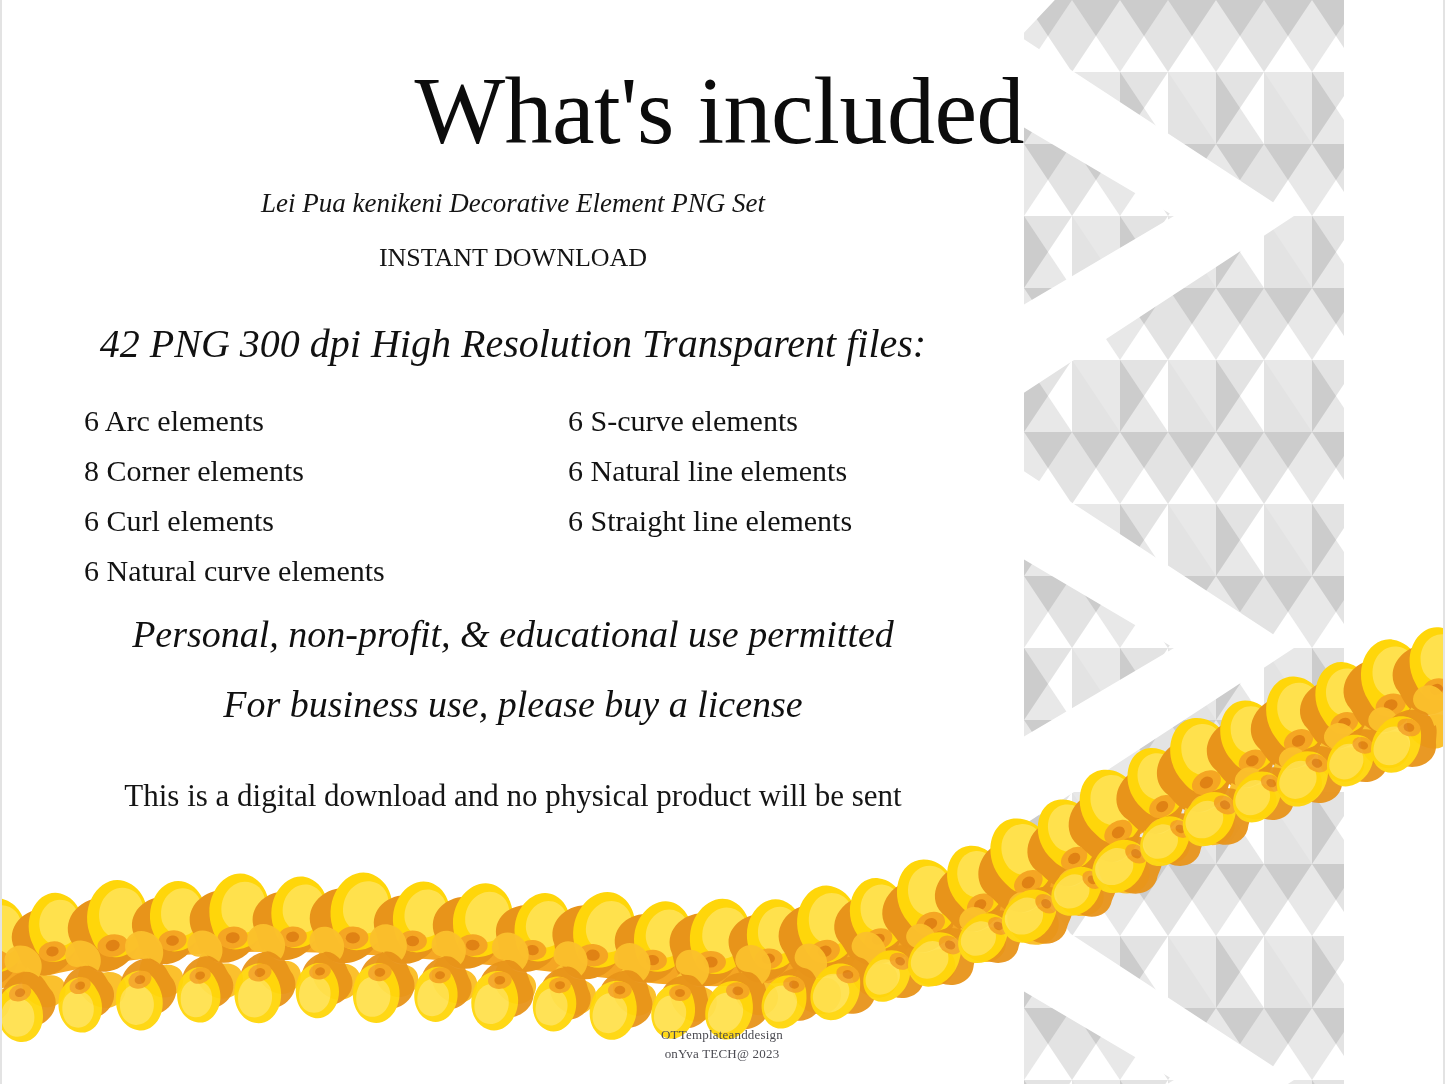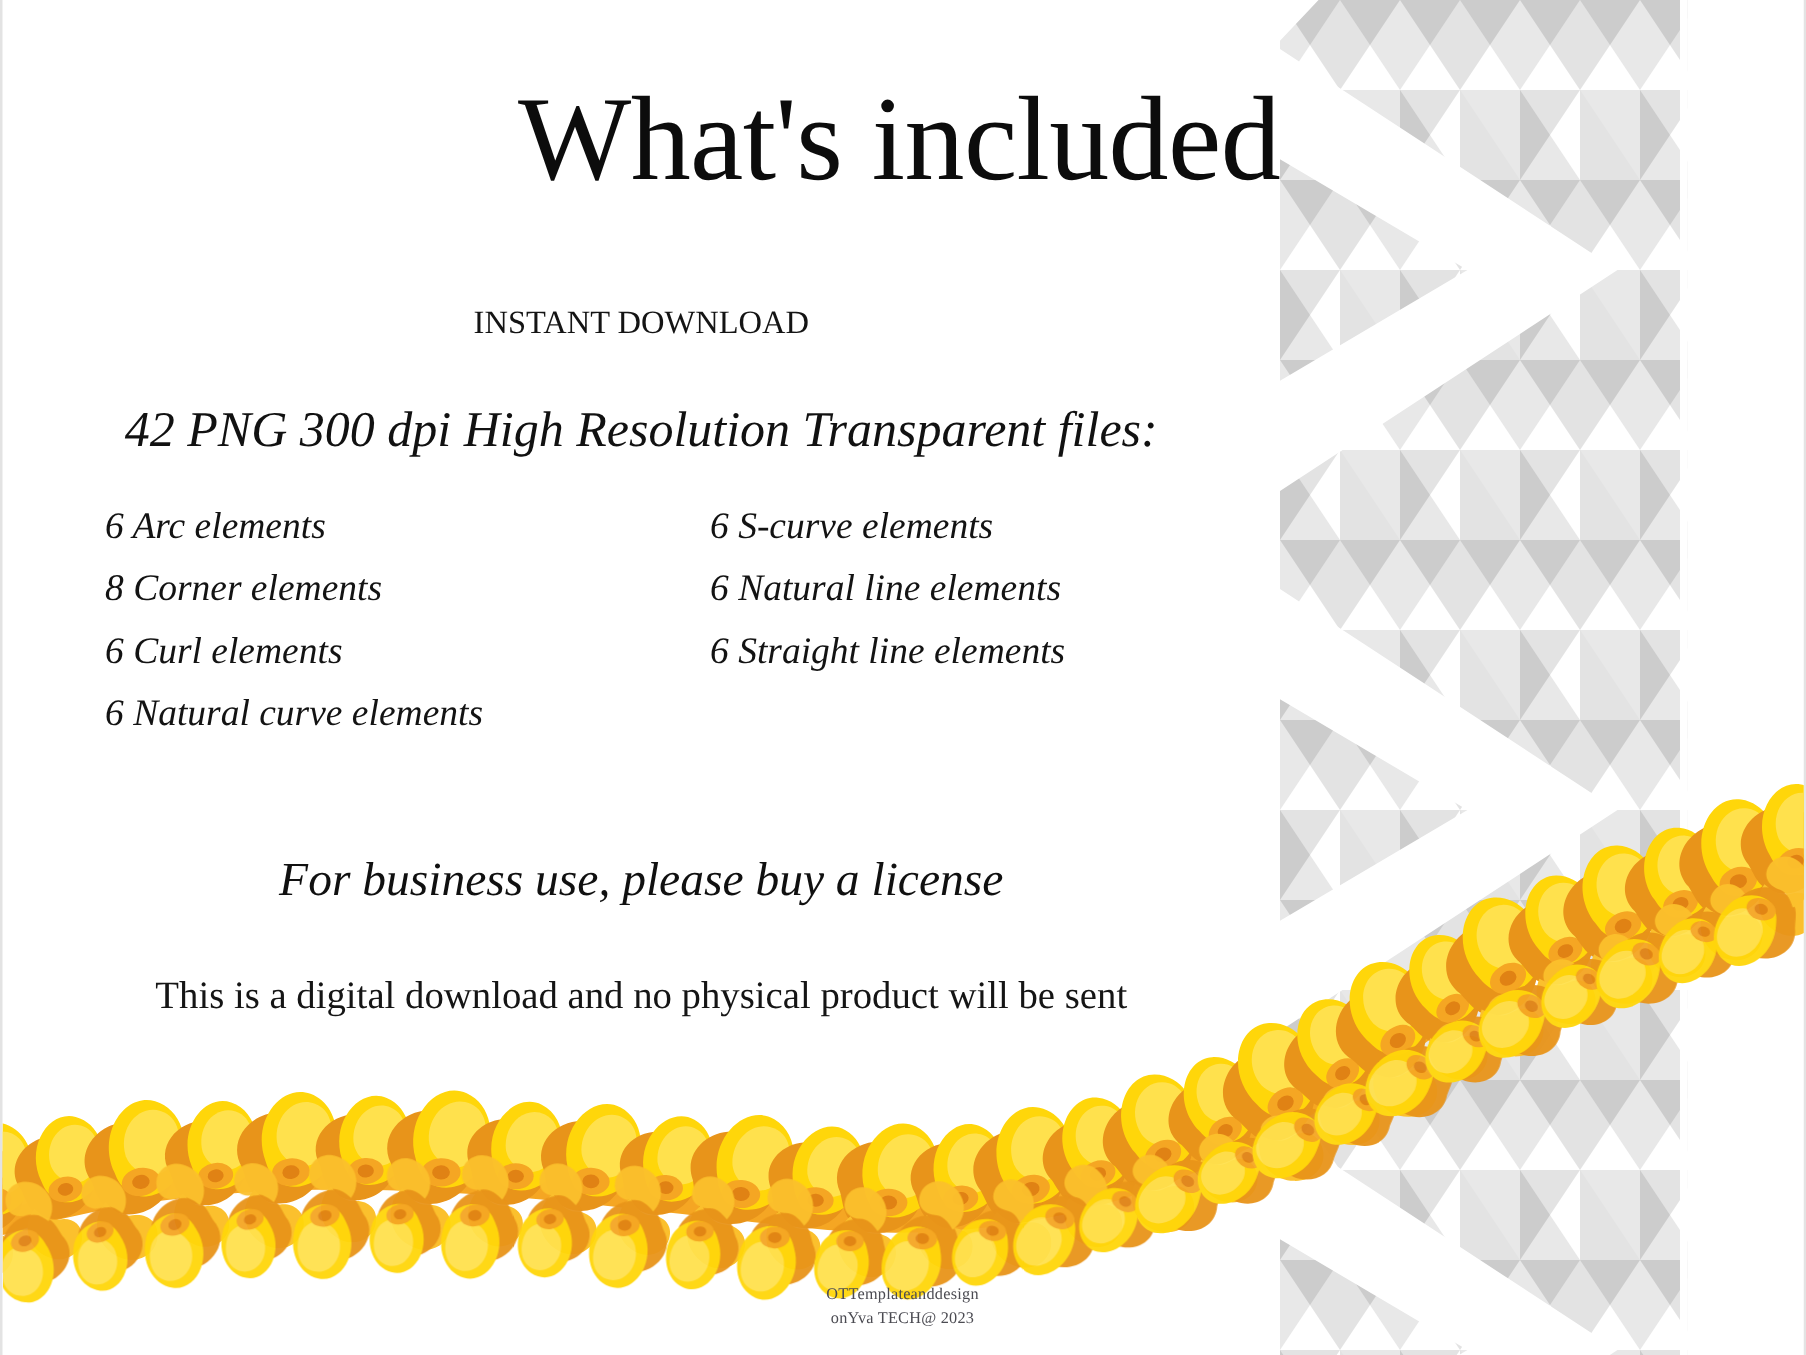--- a/index.html
+++ b/index.html
@@ -82,21 +82,20 @@
     height: 200px;
   }
   .col {
     position: absolute;
     top: 0;
   }
   .col-left  { left: 82px; }
   .col-right { left: 566px; }
 
   .item-line {
-    font-style: italic;
     font-size: 30px;
     color: #131313;
     line-height: 50px;
     white-space: nowrap;
   }
 
   .permission {
     position: absolute;
     left: 0;
     width: 1022px;
@@ -193,39 +192,41 @@
 
         <rect x="320" y="0" width="6" height="1084" fill="#ffffff"></rect>
       </g>
     </svg>
   </div>
 
   <div id="text-block">
 
     <div class="page-title">What's included</div>
 
+    <div class="subtitle subtitle-1">Lei Pua kenikeni Decorative Element PNG Set</div>
 
     <div class="subtitle subtitle-2">INSTANT DOWNLOAD</div>
 
     <div class="section-heading">42 PNG 300 dpi High Resolution Transparent files:</div>
 
     <div class="item-columns">
       <div class="col col-left">
         <div class="item-line">6 Arc elements</div>
         <div class="item-line">8 Corner elements</div>
         <div class="item-line">6 Curl elements</div>
         <div class="item-line">6 Natural curve elements</div>
       </div>
       <div class="col col-right">
         <div class="item-line">6 S-curve elements</div>
         <div class="item-line">6 Natural line elements</div>
         <div class="item-line">6 Straight line elements</div>
       </div>
     </div>
 
+    <div class="permission permission-1">Personal, non-profit, &amp; educational use permitted</div>
 
     <div class="permission permission-2">For business use, please buy a license</div>
 
     <div class="disclaimer">This is a digital download and no physical product will be sent</div>
   </div>
 
   <div id="lei-garland">
     <svg width="1445" height="1084" viewBox="0 0 1445 1084" xmlns="http://www.w3.org/2000/svg">
       <defs>
 

